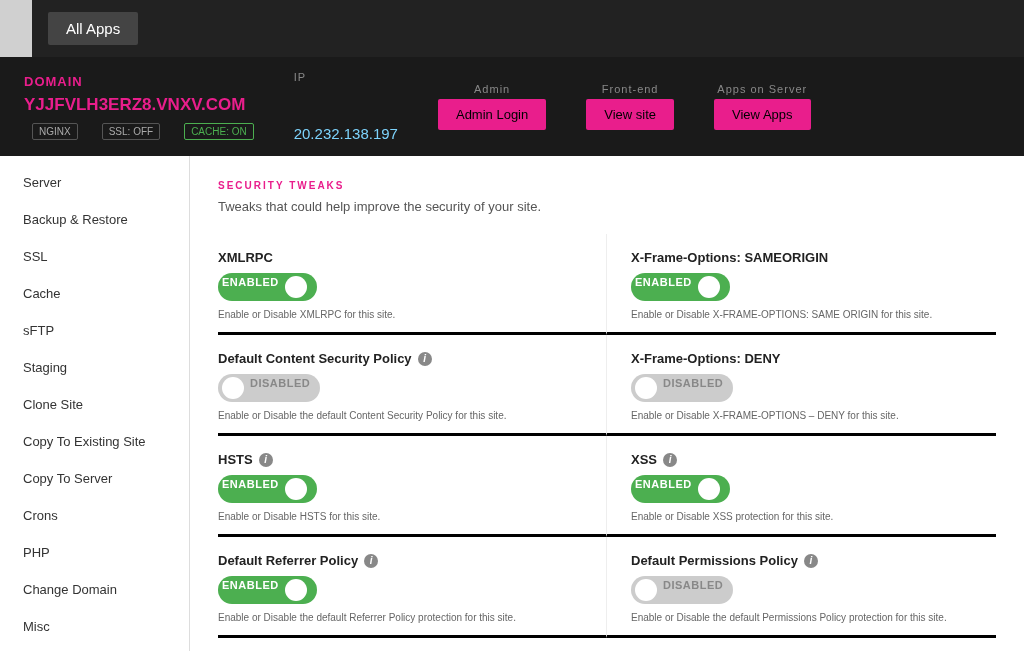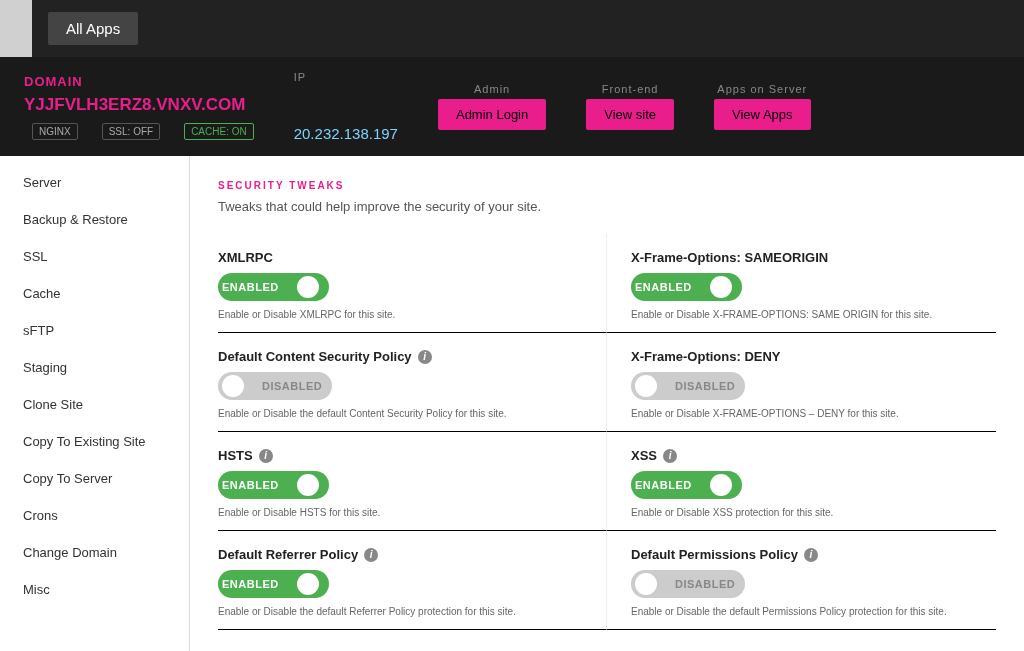--- a/index.html
+++ b/index.html
@@ -100,21 +100,21 @@
       margin-bottom: 20px;
       font-size: 13px;
     }
     .tweaks-grid {
       display: grid;
       grid-template-columns: 1fr 1fr;
       gap: 0;
     }
     .tweak-item {
       padding: 16px 16px 12px 0;
-      border-bottom: 1px solid #000000;
+      border-bottom: 3px solid #000000;
     }
     .tweak-item:nth-child(odd) { padding-right: 32px; border-right: 1px solid #eee; }
     .tweak-item:nth-child(even) { padding-left: 24px; }
     .tweak-name {
       font-weight: bold;
       color: #222;
       margin-bottom: 8px;
       font-size: 13px;
       display: flex;
       align-items: center;
@@ -129,27 +129,27 @@
       border-radius: 50%;
       text-align: center;
       line-height: 14px;
       font-size: 10px;
       font-style: italic;
       cursor: pointer;
     }
     .toggle-container { margin-bottom: 8px; }
     .toggle {
       display: inline-flex;
-      align-items: center;
+      align-items: flex-start;
       border-radius: 20px;
       padding: 3px 10px 3px 4px;
       font-size: 11px;
       font-weight: bold;
       letter-spacing: 0.5px;
-      gap: 18px;
+      gap: 6px;
       min-width: 88px;
     }
     .toggle.enabled { background: #4caf50; color: #fff; }
     .toggle.disabled { background: #ccc; color: #888; }
     .toggle-circle {
       width: 22px;
       height: 22px;
       background: #fff;
       border-radius: 50%;
       display: inline-block;
@@ -205,20 +205,21 @@
     <div class="sidebar-item">Server</div>
     <div class="sidebar-item">Backup &amp; Restore</div>
     <div class="sidebar-item">SSL</div>
     <div class="sidebar-item">Cache</div>
     <div class="sidebar-item">sFTP</div>
     <div class="sidebar-item">Staging</div>
     <div class="sidebar-item">Clone Site</div>
     <div class="sidebar-item">Copy To Existing Site</div>
     <div class="sidebar-item">Copy To Server</div>
     <div class="sidebar-item">Crons</div>
+    <div class="sidebar-item">PHP</div>
     <div class="sidebar-item">Change Domain</div>
     <div class="sidebar-item">Misc</div>
   </div>
 
   <div class="content">
     <div class="section-title">SECURITY TWEAKS</div>
     <div class="section-desc">Tweaks that could help improve the security of your site.</div>
 
     <div class="tweaks-grid">
 

